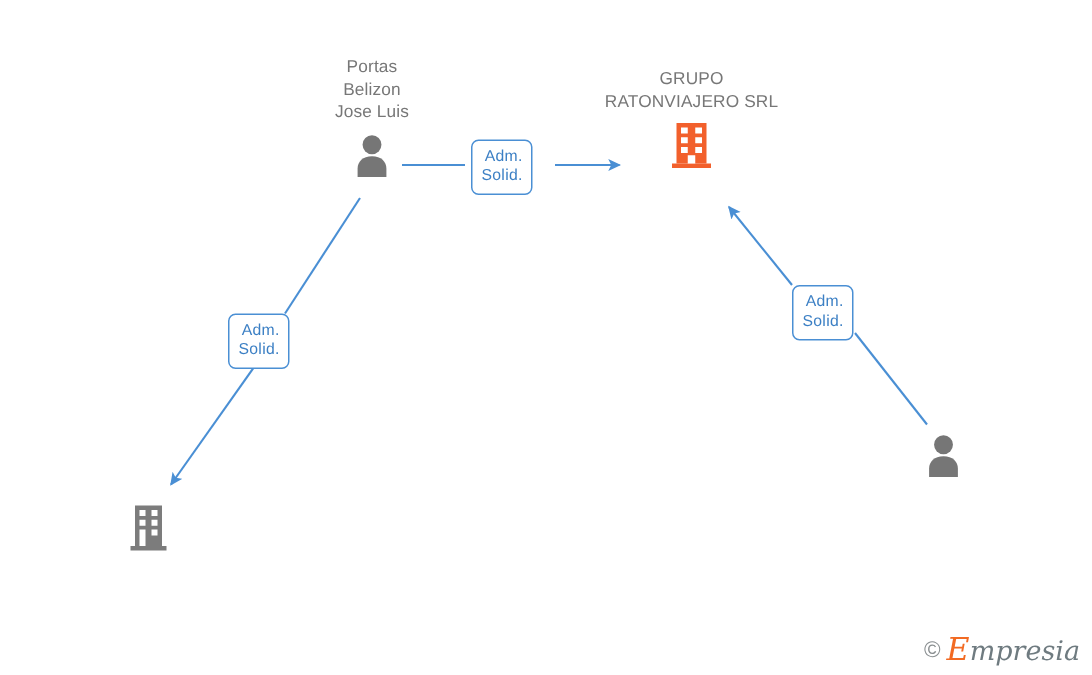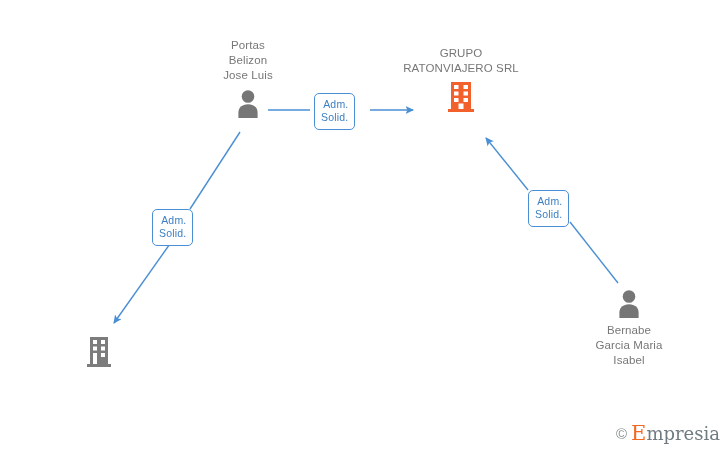--- a/index.html
+++ b/index.html
@@ -87,20 +87,21 @@
     gap: 4px;
     user-select: none;
   }
   #watermark .copy {
     font-size: 15px;
     color: #8a8f91;
     line-height: 1;
   }
   #watermark .wm-text {
     font-family: "DejaVu Serif", "Liberation Serif", serif;
+    font-style: italic;
     font-size: 18px;
     line-height: 1;
     color: #6f7b80;
     text-align: center;
   }
   #watermark .wm-text .cap {
     color: #f26a22;
     font-size: 21px;
   }
 </style>
@@ -169,23 +170,20 @@
       <rect x="16" y="17" width="4" height="4" fill="#ffffff"></rect>
       <rect x="8" y="17" width="4" height="11" fill="#ffffff"></rect>
     </svg>
   </div>
 
   <div class="node" style="left:629px; top:288px;">
     <svg class="person-icon" viewBox="0 0 30 30">
       <circle cx="15" cy="8.5" r="6.3" fill="#767676"></circle>
       <path d="M15 16.2c-6.1 0-9.6 3.6-9.6 8.2v5.6h19.2v-5.6c0-4.6-3.5-8.2-9.6-8.2z" fill="#767676"></path>
     </svg>
-    <div class="label bottom">Bernabe
-Garcia Maria
-Isabel</div>
   </div>
 
   <div class="edge-chip" style="left:314px; top:93px;">Adm.
 Solid.</div>
 
   <div class="edge-chip" style="left:152px; top:209px;">Adm.
 Solid.</div>
 
   <div class="edge-chip" style="left:528px; top:190px;">Adm.
 Solid.</div>

